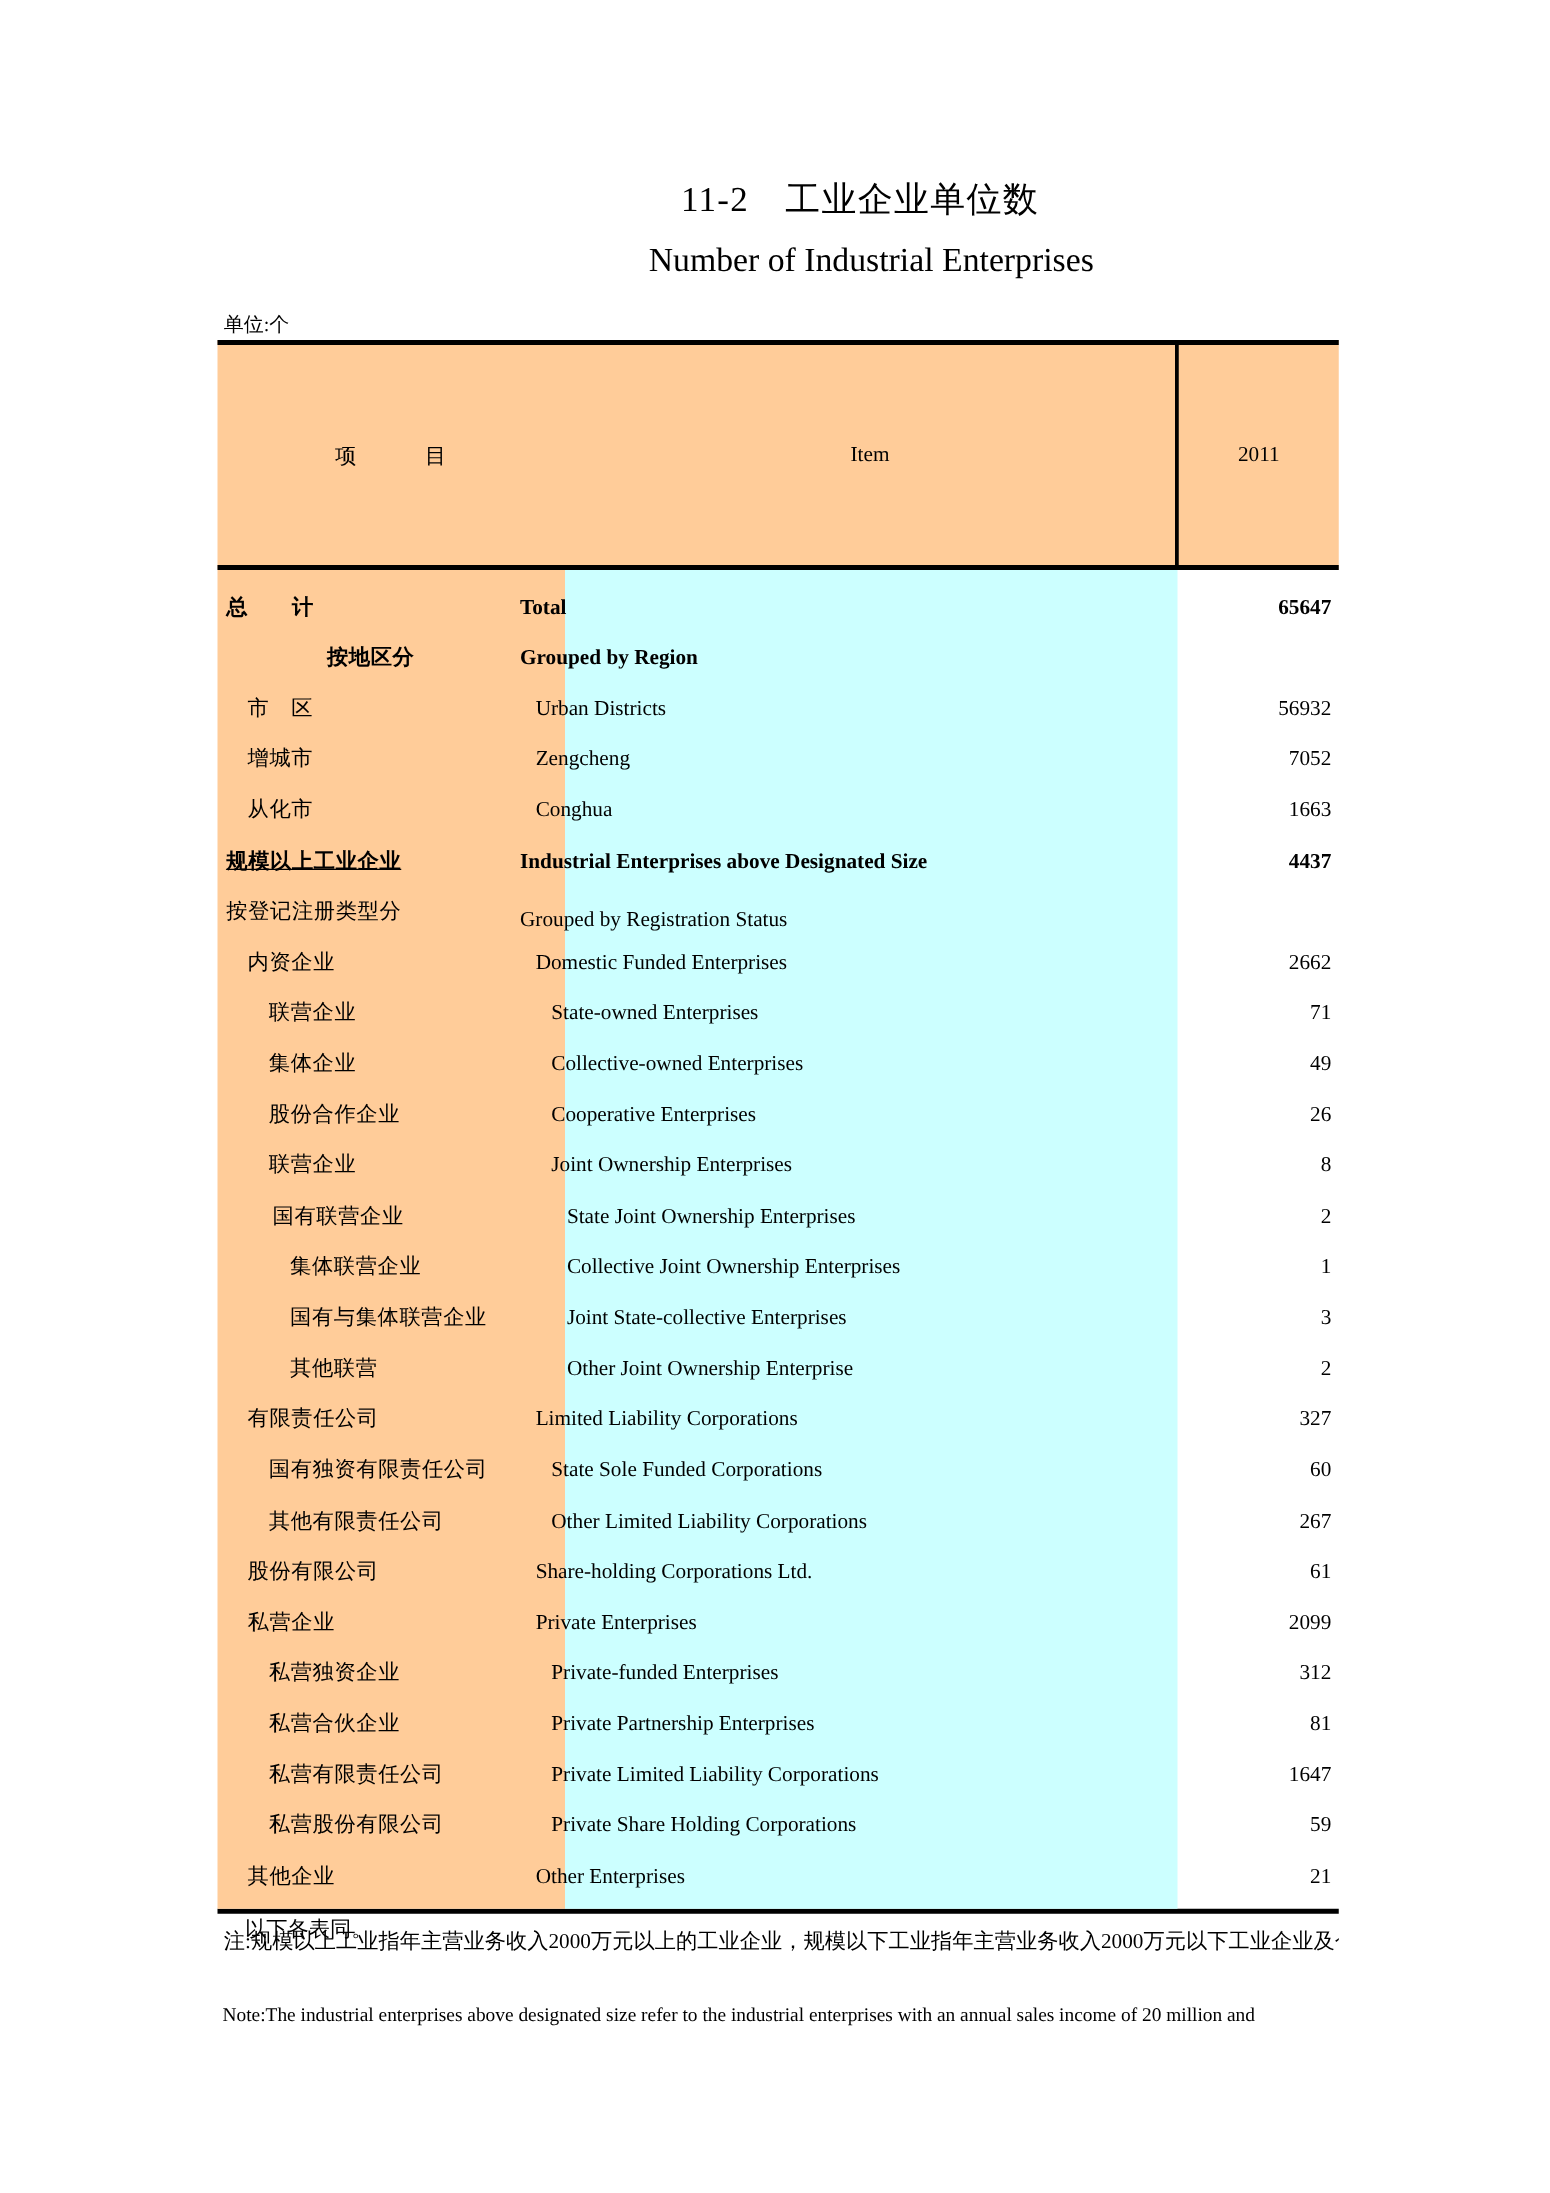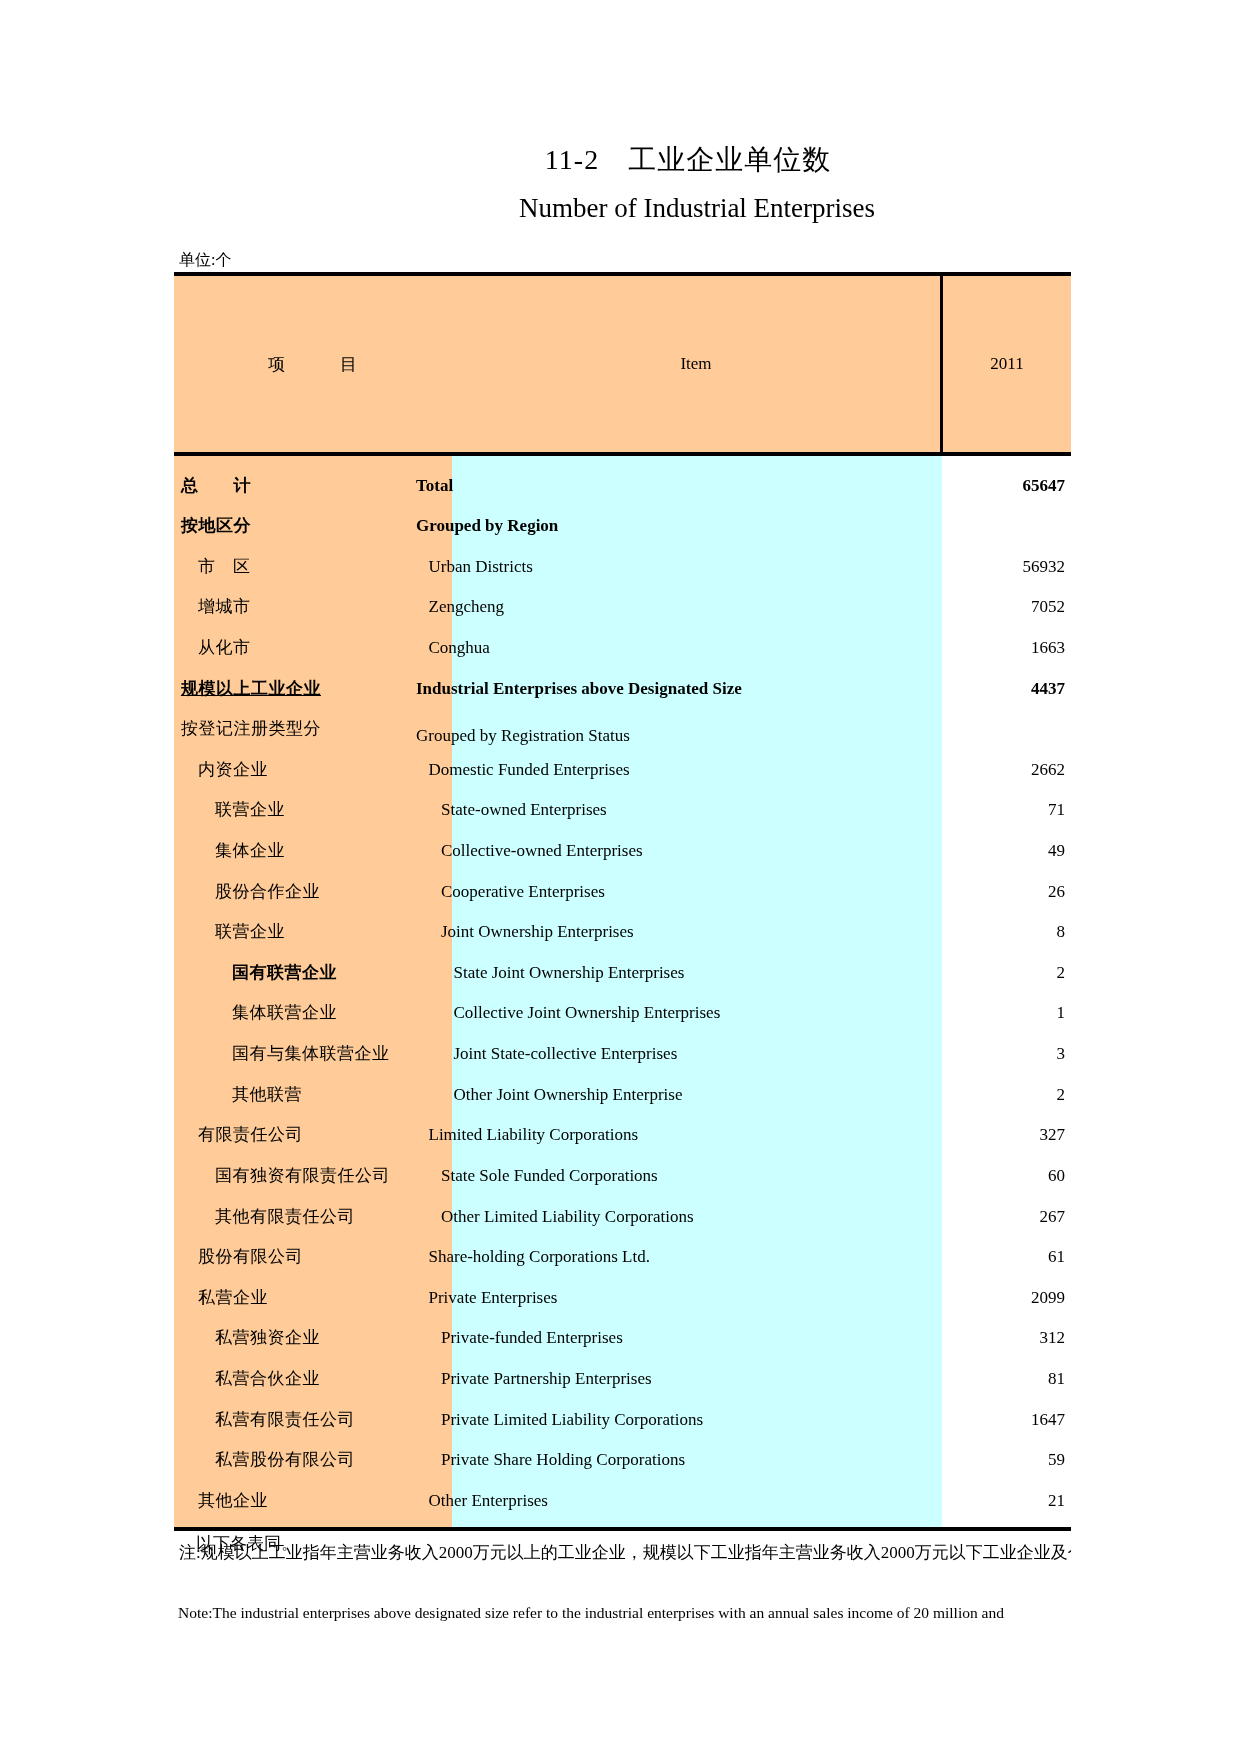--- a/index.html
+++ b/index.html
@@ -68,21 +68,21 @@
     <div class="bg-col bg-zh"></div>
     <div class="bg-col bg-en"></div>
     <div class="rows" id="rows">
   <div class="tr">
     <div class="td td-zh" style="padding-left: 7px;"><span class="zh-text bold">总　　计</span></div>
     <div class="td td-en" style="padding-left: 4px;"><span class="en-text bold">Total</span></div>
     <div class="td td-val"><span class="val-text bold">65647</span></div>
   </div>
 
   <div class="tr">
-    <div class="td td-zh" style="padding-left: 7px;"><span class="zh-text bold">按地区分</span></div>
+    <div class="td td-zh" style="padding-left: 7px; text-align: center;"><span class="zh-text bold">按地区分</span></div>
     <div class="td td-en" style="padding-left: 4px;"><span class="en-text bold">Grouped by Region</span></div>
     <div class="td td-val"><span class="val-text bold"></span></div>
   </div>
 
   <div class="tr">
     <div class="td td-zh" style="padding-left: 24px;"><span class="zh-text">市　区</span></div>
     <div class="td td-en" style="padding-left: 16.5px;"><span class="en-text">Urban Districts</span></div>
     <div class="td td-val"><span class="val-text">56932</span></div>
   </div>
 
@@ -134,21 +134,21 @@
     <div class="td td-val"><span class="val-text">26</span></div>
   </div>
 
   <div class="tr">
     <div class="td td-zh" style="padding-left: 41px;"><span class="zh-text">联营企业</span></div>
     <div class="td td-en" style="padding-left: 29px;"><span class="en-text">Joint Ownership Enterprises</span></div>
     <div class="td td-val"><span class="val-text">8</span></div>
   </div>
 
   <div class="tr">
-    <div class="td td-zh" style="padding-left: 58px; font-weight: bold;"><span class="zh-text">国有联营企业</span></div>
+    <div class="td td-zh" style="padding-left: 44px;"><span class="zh-text">国有联营企业</span></div>
     <div class="td td-en" style="padding-left: 41.5px;"><span class="en-text">State Joint Ownership Enterprises</span></div>
     <div class="td td-val"><span class="val-text">2</span></div>
   </div>
 
   <div class="tr">
     <div class="td td-zh" style="padding-left: 58px;"><span class="zh-text">集体联营企业</span></div>
     <div class="td td-en" style="padding-left: 41.5px;"><span class="en-text">Collective Joint Ownership Enterprises</span></div>
     <div class="td td-val"><span class="val-text">1</span></div>
   </div>
 

